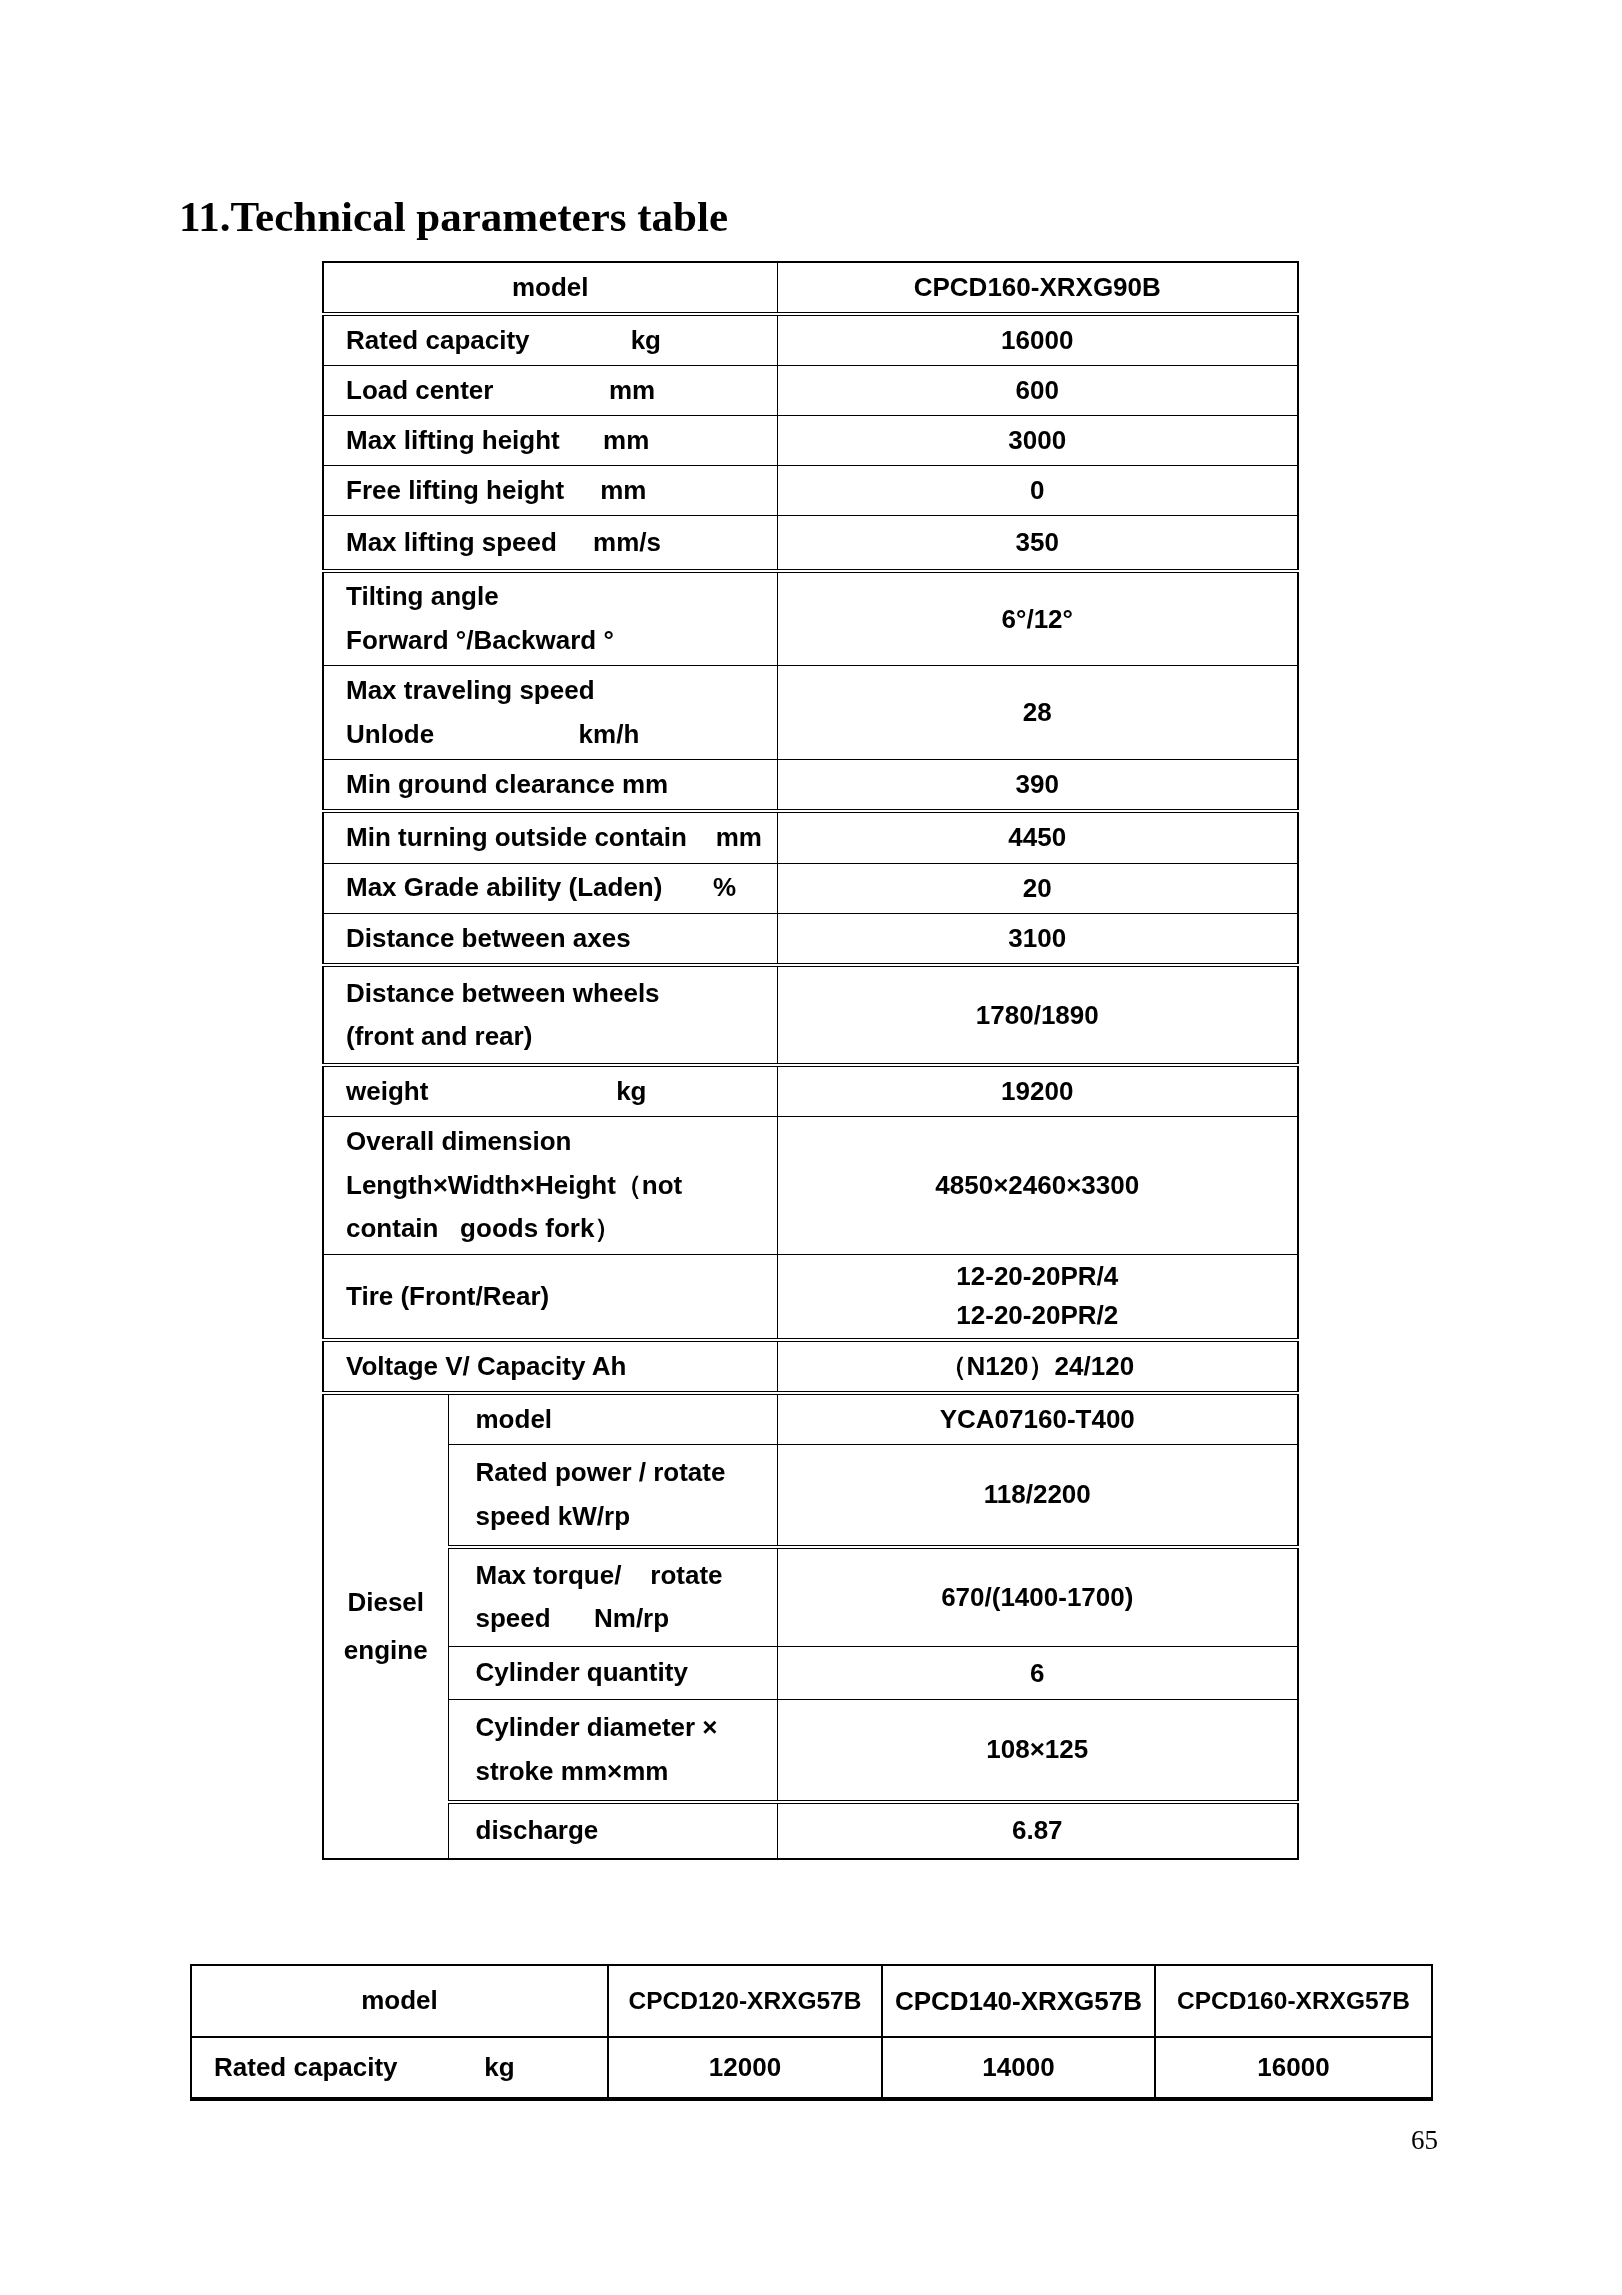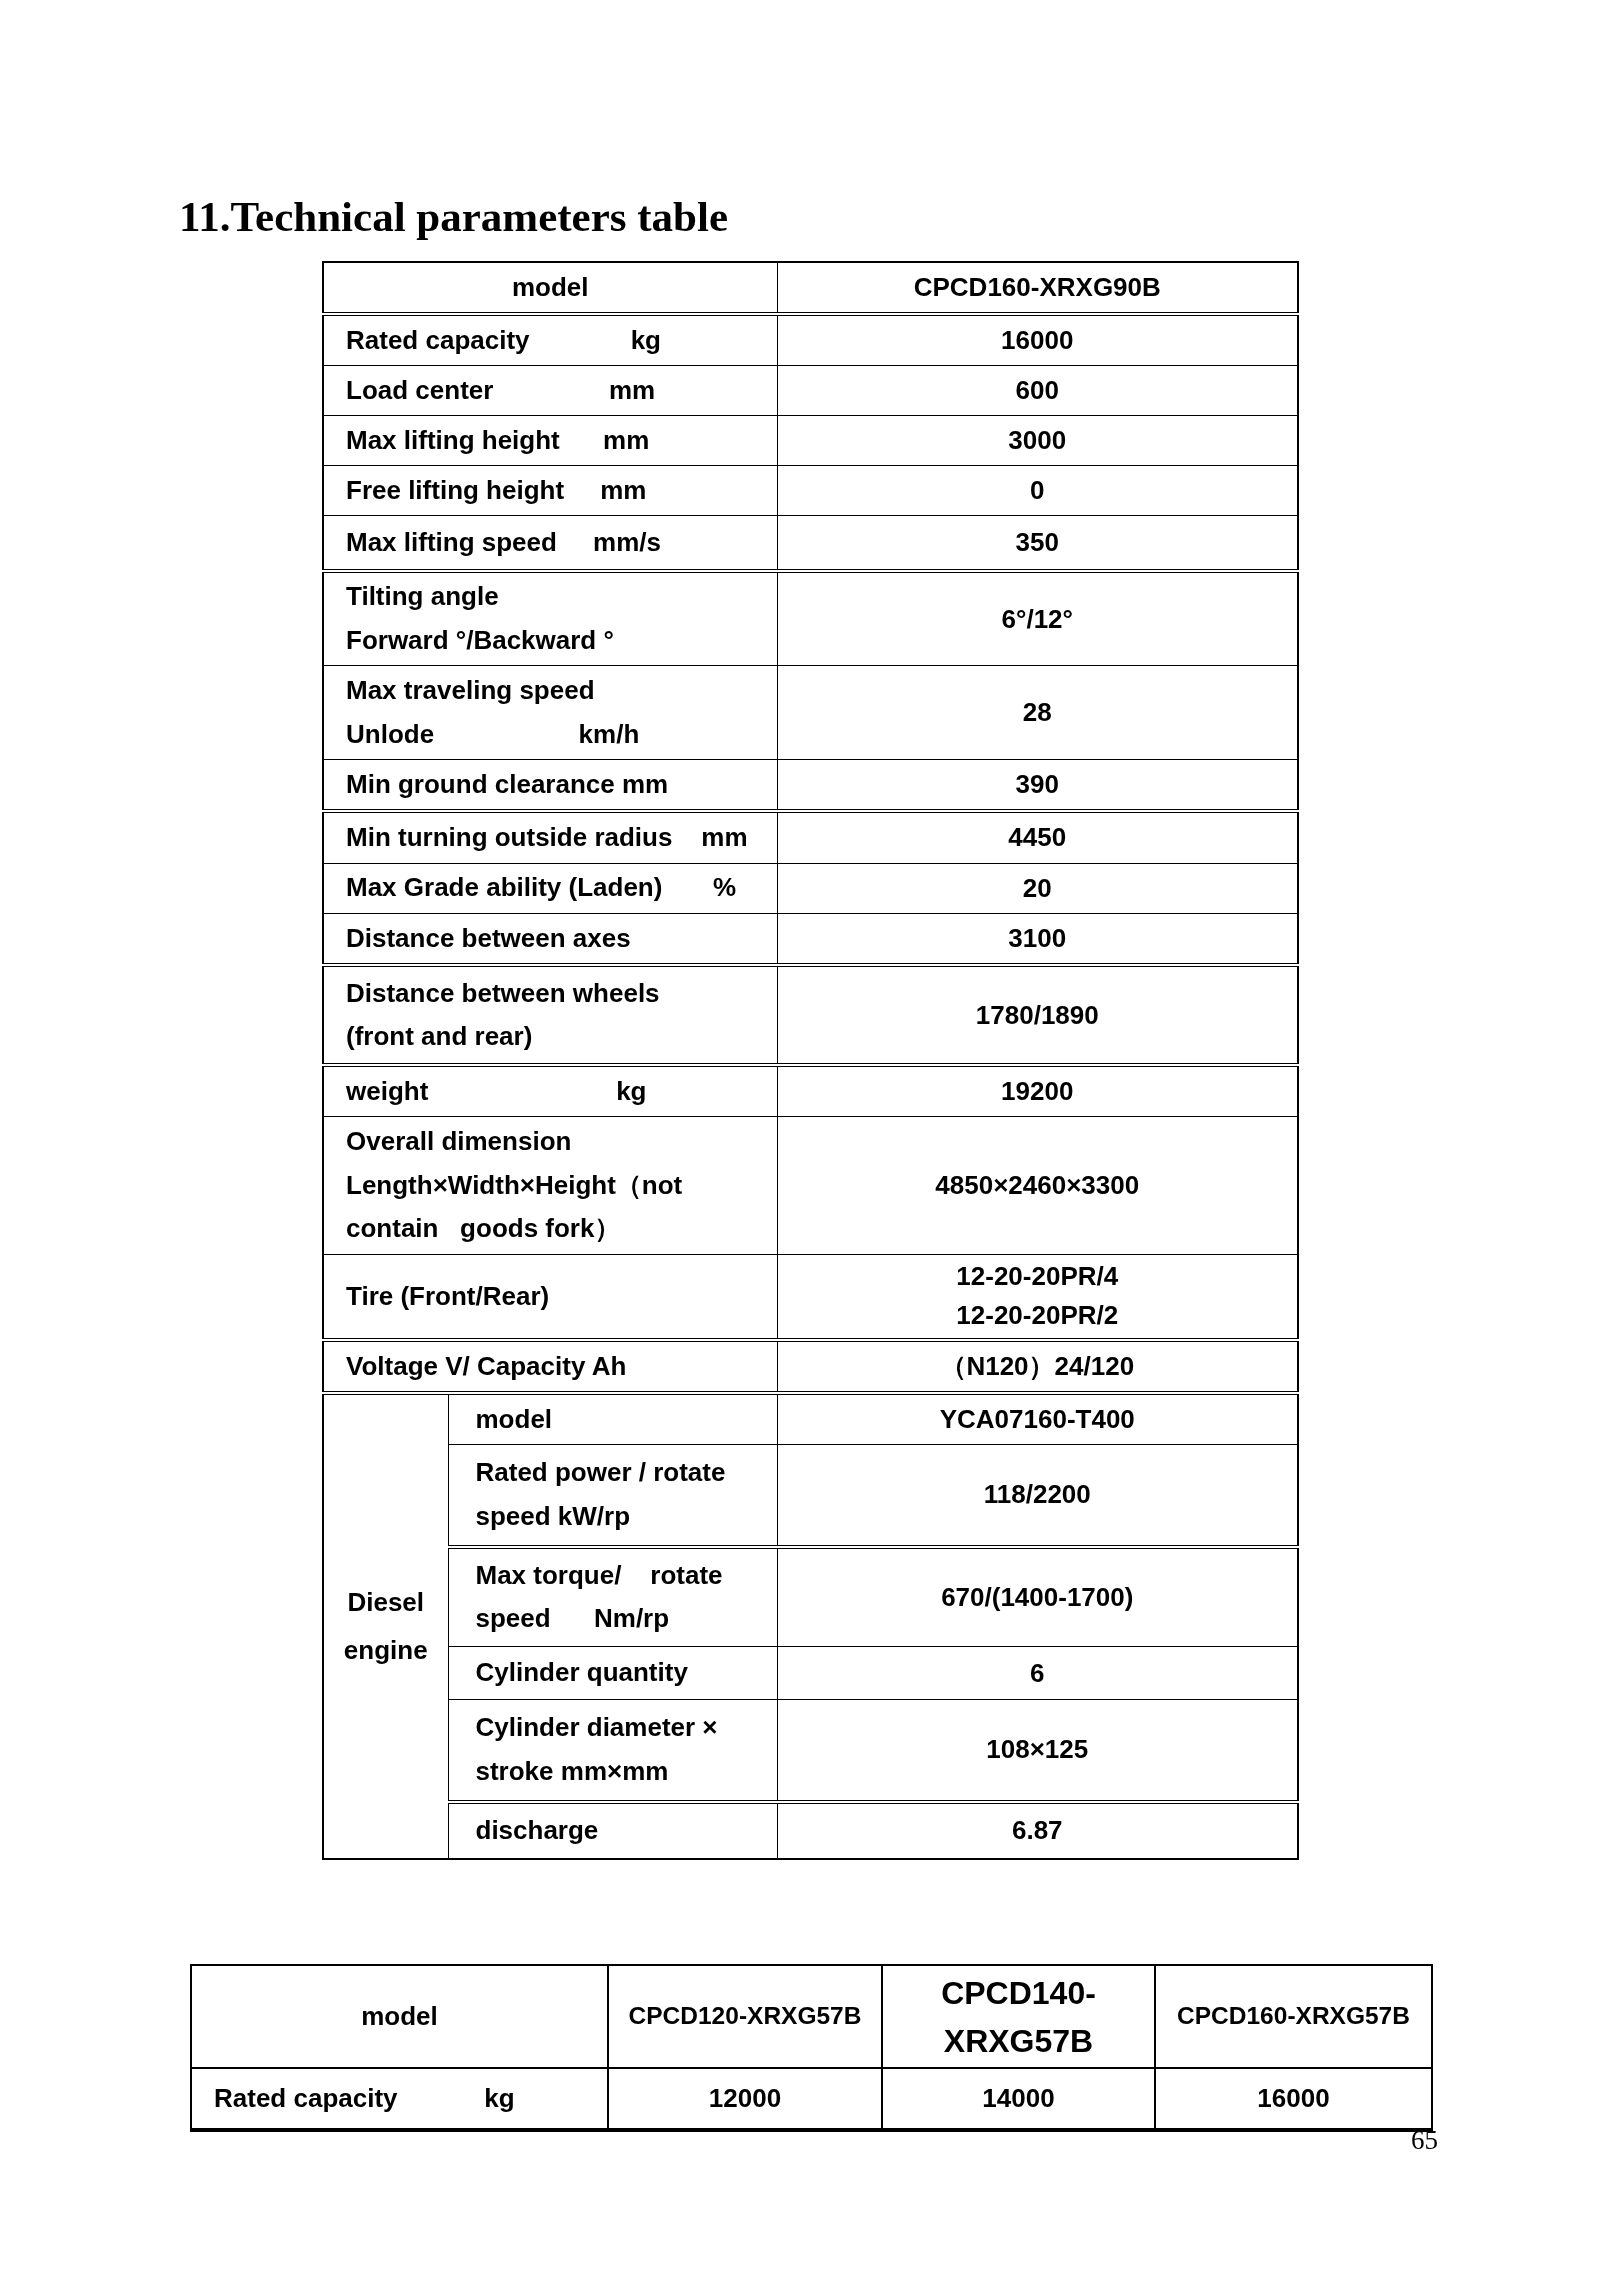--- a/index.html
+++ b/index.html
@@ -114,21 +114,21 @@
     <tr style="height:83px">
       <td class="lbl" colspan="2">Max traveling speed
 Unlode                    km/h</td>
       <td class="val">28</td>
     </tr>
     <tr style="height:50px">
       <td class="lbl" colspan="2">Min ground clearance mm</td>
       <td class="val">390</td>
     </tr>
     <tr class="dbl" style="height:52px">
-      <td class="lbl" colspan="2">Min turning outside radius    mm</td>
+      <td class="lbl" colspan="2">Min turning outside contain    mm</td>
       <td class="val">4450</td>
     </tr>
     <tr style="height:46px">
       <td class="lbl" colspan="2">Max Grade ability (Laden)       %</td>
       <td class="val">20</td>
     </tr>
     <tr style="height:52px">
       <td class="lbl" colspan="2">Distance between axes</td>
       <td class="val">3100</td>
     </tr>
@@ -192,21 +192,21 @@
     <colgroup>
       <col style="width:417px">
         <col style="width:274px">
         <col style="width:273px">
         <col style="width:277px">
     </colgroup>
     <tbody>
         <tr style="height:72px">
       <td class="lbl ctr">model</td>
       <td class="val" style="font-size:24.5px">CPCD120-XRXG57B</td>
-      <td class="val" style="font-size:32px">CPCD140-XRXG57B</td>
+      <td class="val" style="font-size:26px">CPCD140-XRXG57B</td>
       <td class="val" style="font-size:24.5px">CPCD160-XRXG57B</td>
     </tr>
     <tr style="height:62px">
       <td class="lbl">Rated capacity            kg</td>
       <td class="val">12000</td>
       <td class="val">14000</td>
       <td class="val">16000</td>
     </tr>
   </tbody>
     </table>

